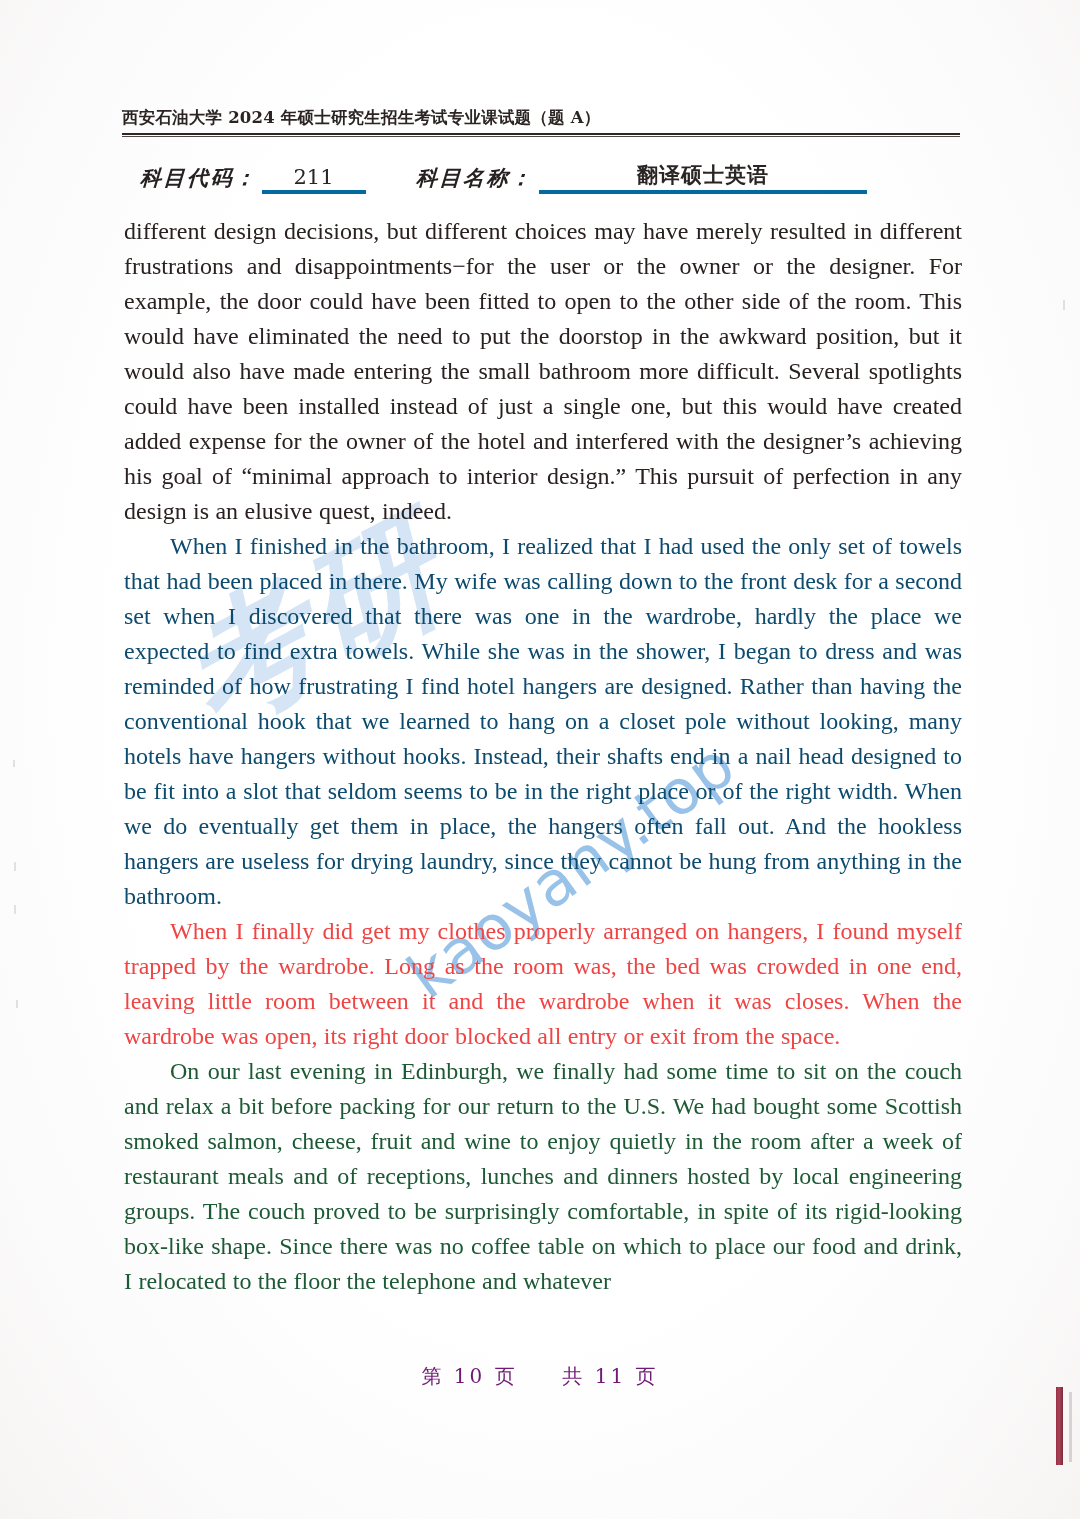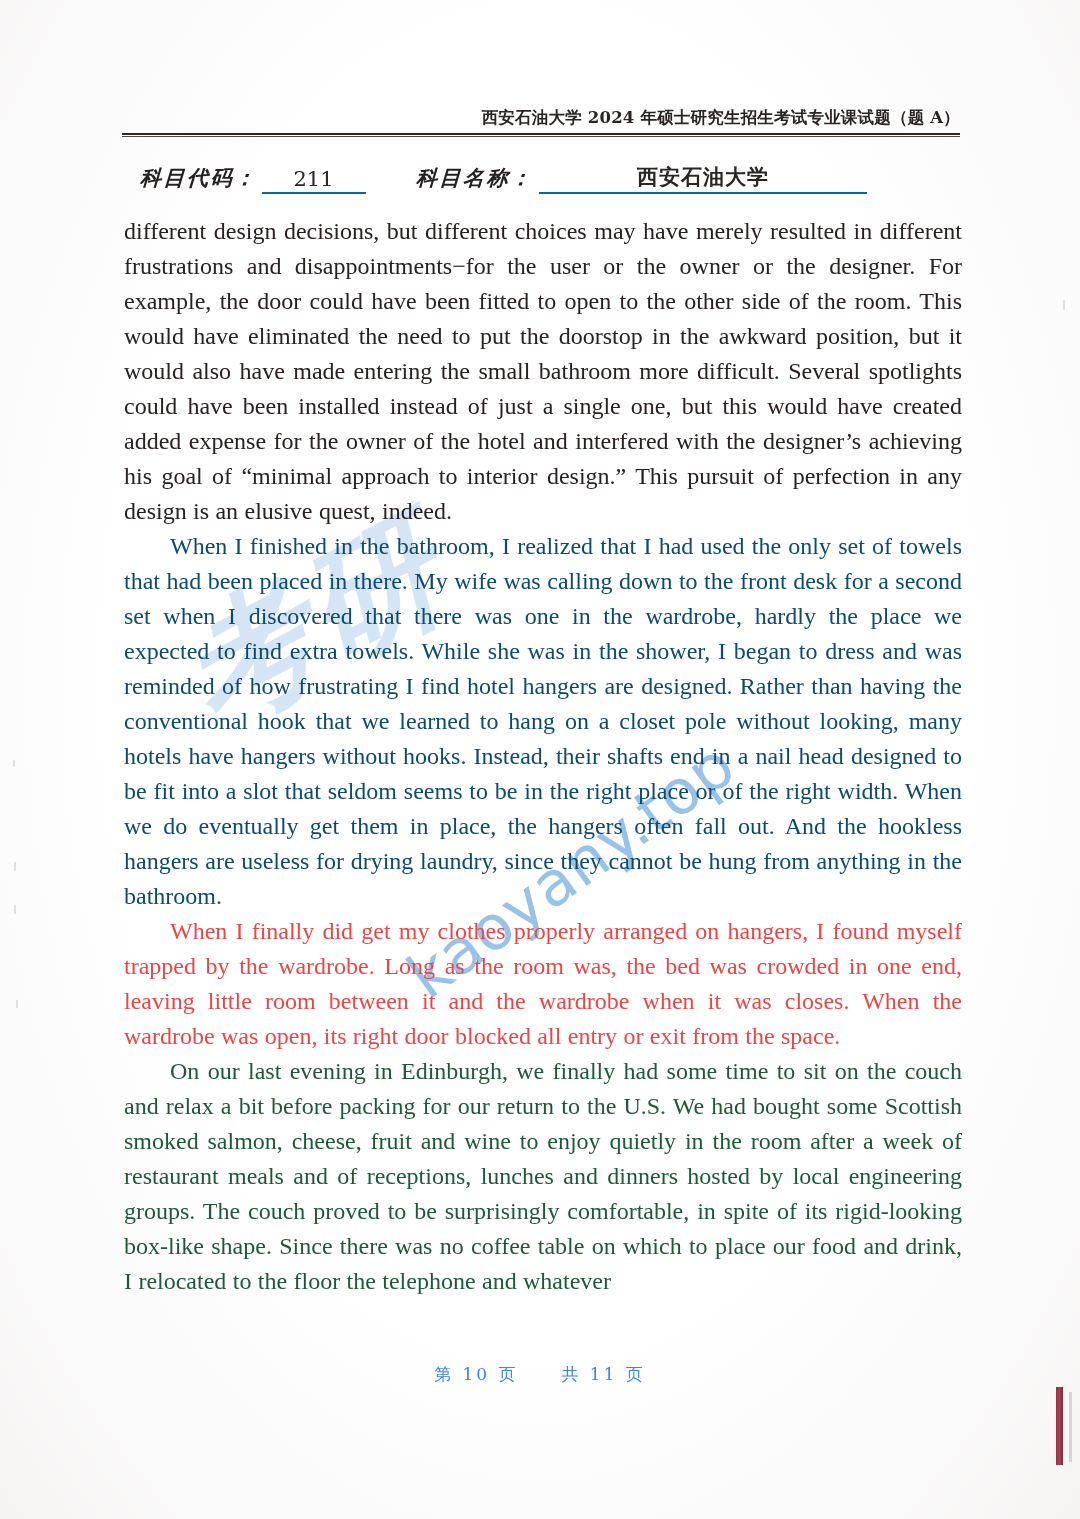--- a/index.html
+++ b/index.html
@@ -69,21 +69,21 @@
     inset: 0;
     z-index: 3;
   }
 
   
   .exam-header {
     position: absolute;
     left: 122px;
     top: 108px;
     width: 838px;
-    text-align: right;
+    text-align: left;
   }
   .exam-header-title {
     font-family: "DejaVu Serif", serif;
     font-size: 16.5px;
     font-weight: 700;
     color: #2b2422;
     letter-spacing: .2px;
     line-height: 1.2;
     white-space: nowrap;
   }
@@ -113,21 +113,21 @@
     font-size: 21px;
     font-weight: 700;
     color: #262020;
     letter-spacing: 2.5px;
     font-style: italic;
     transform: skewX(-3deg);
     white-space: nowrap;
     padding-bottom: 2px;
   }
   .subj-blank {
-    border-bottom: 2px solid #0369a1;
+    border-bottom: 4px solid #0369a1;
     text-align: center;
     font-size: 21px;
     color: #2a2423;
     font-weight: 500;
     padding-bottom: 1px;
     white-space: nowrap;
   }
   .subj-code-blank { width: 104px; margin-left: 4px; }
   .subj-name-blank { width: 328px; margin-left: 6px; font-weight: 600; letter-spacing: 1px;}
   .subj-gap { width: 50px; }
@@ -159,22 +159,22 @@
   .p4 { color: #14532d; opacity: .96; }
 
   
   .footer {
     position: absolute;
     left: 0;
     top: 1363px;
     width: 1080px;
     text-align: center;
     font-family: "DejaVu Serif", serif;
-    font-size: 17px;
-    color: #3b82f6;
+    font-size: 20px;
+    color: #701a75;
     letter-spacing: 3px;
   }
   .footer span { display: inline-block; }
   .footer-gap { width: 26px; }
 
   
   .edge-bar {
     position: absolute;
     right: 17px;
     top: 1387px;
@@ -222,21 +222,21 @@
   <div class="exam-header">
     <div class="exam-header-title">西安石油大学 2024 年硕士研究生招生考试专业课试题（题 A）</div>
   </div>
   <div class="header-rule"></div>
 
   <div class="subject-line">
     <span class="subj-label">科目代码：</span>
     <span class="subj-blank subj-code-blank">211</span>
     <span class="subj-gap"></span>
     <span class="subj-label">科目名称：</span>
-    <span class="subj-blank subj-name-blank">西安石油大学</span>
+    <span class="subj-blank subj-name-blank">翻译硕士英语</span>
   </div>
 
   <div class="body-text">
     <p class="para p1">different design decisions, but different choices may have merely resulted in different frustrations and disappointments−for the user or the owner or the designer. For example, the door could have been fitted to open to the other side of the room. This would have eliminated the need to put the doorstop in the awkward position, but it would also have made entering the small bathroom more difficult. Several spotlights could have been installed instead of just a single one, but this would have created added expense for the owner of the hotel and interfered with the designer’s achieving his goal of “minimal approach to interior design.” This pursuit of perfection in any design is an elusive quest, indeed.</p>
     <p class="para p2 indent">When I finished in the bathroom, I realized that I had used the only set of towels that had been placed in there. My wife was calling down to the front desk for a second set when I discovered that there was one in the wardrobe, hardly the place we expected to find extra towels. While she was in the shower, I began to dress and was reminded of how frustrating I find hotel hangers are designed. Rather than having the conventional hook that we learned to hang on a closet pole without looking, many hotels have hangers without hooks. Instead, their shafts end in a nail head designed to be fit into a slot that seldom seems to be in the right place or of the right width. When we do eventually get them in place, the hangers often fall out. And the hookless hangers are useless for drying laundry, since they cannot be hung from anything in the bathroom.</p>
     <p class="para p3 indent">When I finally did get my clothes properly arranged on hangers, I found myself trapped by the wardrobe. Long as the room was, the bed was crowded in one end, leaving little room between it and the wardrobe when it was closes. When the wardrobe was open, its right door blocked all entry or exit from the space.</p>
     <p class="para p4 indent">On our last evening in Edinburgh, we finally had some time to sit on the couch and relax a bit before packing for our return to the U.S. We had bought some Scottish smoked salmon, cheese, fruit and wine to enjoy quietly in the room after a week of restaurant meals and of receptions, lunches and dinners hosted by local engineering groups. The couch proved to be surprisingly comfortable, in spite of its rigid-looking box-like shape. Since there was no coffee table on which to place our food and drink, I relocated to the floor the telephone and whatever</p>
   </div>
 
   <div class="footer">

